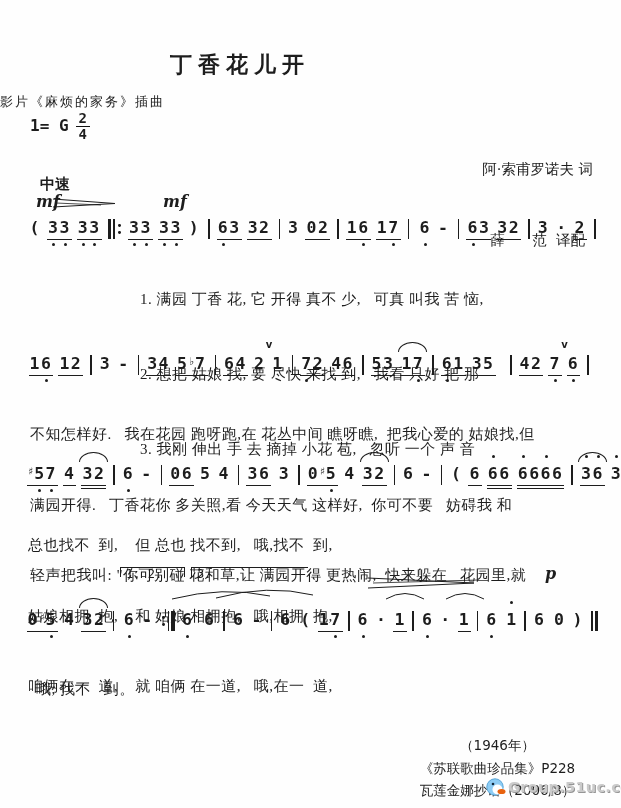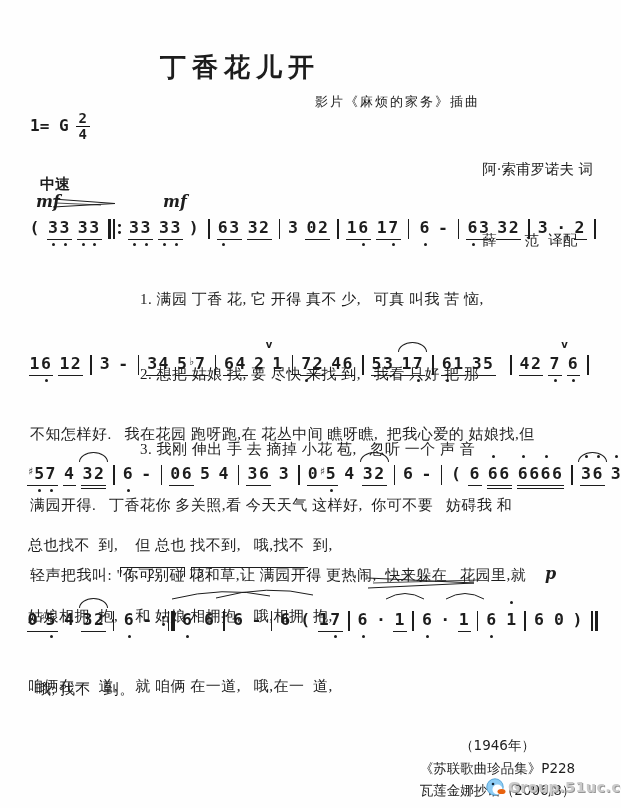--- a/index.html
+++ b/index.html
@@ -1,30 +1,30 @@
 <!DOCTYPE html>
 <html><head>
 <meta charset="utf-8">
 <style>
   html,body{margin:0;padding:0;background:#e9e9e9;}
   .page{position:relative;width:621px;height:808px;background:#fefefe;margin:0 auto;
         font-family:"DejaVu Sans",sans-serif;color:#1d1d1d;overflow:hidden;}
 
   
   .title{position:absolute;left:0;top:50px;width:480px;text-align:center;margin:0;
-         font-family:"DejaVu Serif",serif;font-size:26px;font-weight:600;letter-spacing:6px;}
-  .subtitle{position:absolute;left:0;top:93px;width:480px;text-align:right;
+         font-family:"DejaVu Serif",serif;font-size:22px;font-weight:600;letter-spacing:6px;}
+  .subtitle{position:absolute;left:0;top:93px;width:480px;text-align:left;
             font-size:13px;letter-spacing:2px;}
   .keysig{position:absolute;left:30px;top:111px;font-family:"DejaVu Sans Mono",monospace;
           font-weight:bold;font-size:16px;}
   .frac{display:inline-block;vertical-align:-8px;margin-left:7px;text-align:center;
         line-height:1.05;font-size:14px;}
   .frac b{display:block;font-weight:bold;}
   .frac .num{border-bottom:1.8px solid #111;padding:0 3px;}
-  .credits{position:absolute;right:28px;top:111px;text-align:left;font-size:14.5px;
+  .credits{position:absolute;right:28px;top:111px;text-align:center;font-size:14.5px;
            line-height:23.5px;white-space:pre;}
   .tempo{position:absolute;left:40px;top:175px;font-size:15px;font-weight:bold;}
 
   
   .notation{position:absolute;display:flex;align-items:flex-end;height:34px;
             font-family:"DejaVu Sans Mono",monospace;font-size:16.5px;font-weight:bold;color:#1d1d1d;}
   .tok{position:relative;margin:0 2.5px;padding:0 1px 2px;border-bottom:1.6px solid transparent;
        letter-spacing:1.5px;white-space:nowrap;}
   .u1,.u2{border-bottom-color:#1d1d1d;}
   .u2::after{content:"";position:absolute;left:0;right:0;bottom:-4px;height:1.5px;background:#1d1d1d;}

